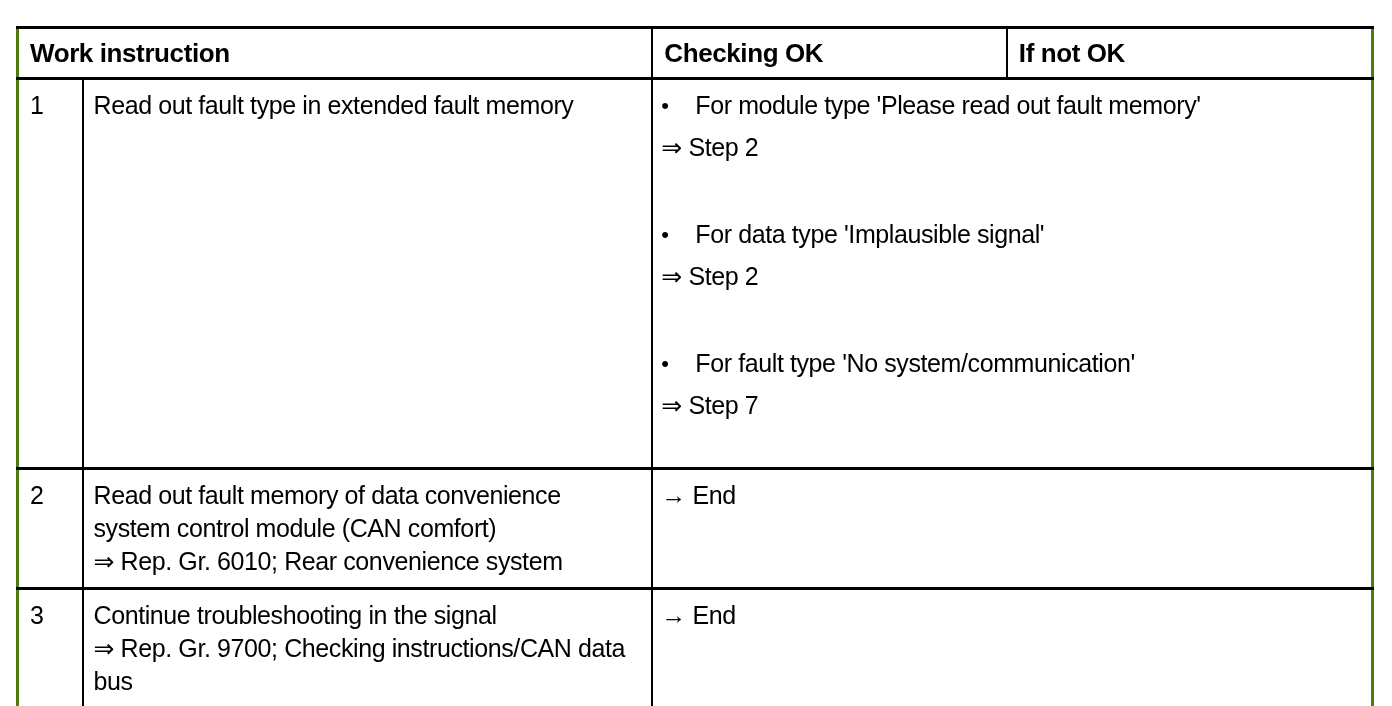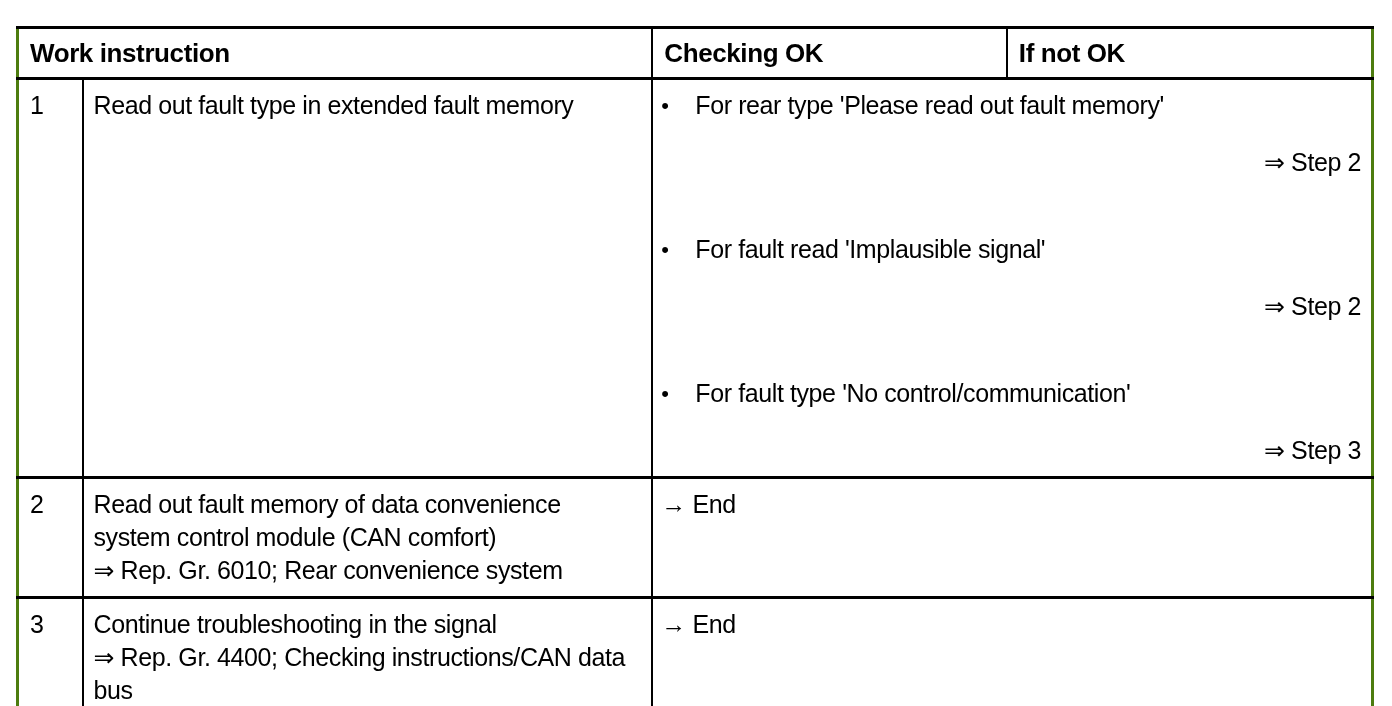--- a/index.html
+++ b/index.html
@@ -62,22 +62,21 @@
   .bullet-line {
     display: flex;
     align-items: flex-start;
   }
   .bullet-glyph {
     flex: 0 0 34px;
     width: 34px;
     font-size: 22px;
   }
   .action-line {
-    margin-top: 24px;
-    text-align: right;
+    margin-top: 9px;
   }
 </style>
 </head>
 <body>
 
 <table class="doc-table">
   <colgroup>
     <col style="width:64px">
     <col style="width:561px">
     <col style="width:349px">
@@ -93,54 +92,54 @@
   <tbody>
     <tr class="row-1">
       <td class="step-cell">1</td>
       <td class="instr-cell">
         <div>Read out fault type in extended fault memory</div>
       </td>
       <td class="display-cell" colspan="2">
         <div class="bullet-group">
           <div class="bullet-line">
             <span class="bullet-glyph">•</span>
-            <span>For rear type 'Please read out fault memory'</span>
+            <span>For module type 'Please read out fault memory'</span>
           </div>
           <div class="action-line">⇒ Step 2</div>
         </div>
         <div class="bullet-group">
           <div class="bullet-line">
             <span class="bullet-glyph">•</span>
-            <span>For fault read 'Implausible signal'</span>
+            <span>For data type 'Implausible signal'</span>
           </div>
           <div class="action-line">⇒ Step 2</div>
         </div>
         <div class="bullet-group">
           <div class="bullet-line">
             <span class="bullet-glyph">•</span>
-            <span>For fault type 'No control/communication'</span>
+            <span>For fault type 'No system/communication'</span>
           </div>
-          <div class="action-line">⇒ Step 3</div>
+          <div class="action-line">⇒ Step 7</div>
         </div>
       </td>
     </tr>
     <tr class="row-2">
       <td class="step-cell">2</td>
       <td class="instr-cell">
         <div>Read out fault memory of data convenience system control module (CAN comfort)</div>
         <div>⇒ Rep. Gr. 6010; Rear convenience system</div>
       </td>
       <td class="display-cell" colspan="2">
         <div>→ End</div>
       </td>
     </tr>
     <tr class="row-3">
       <td class="step-cell">3</td>
       <td class="instr-cell">
         <div>Continue troubleshooting in the signal</div>
-        <div>⇒ Rep. Gr. 4400; Checking instructions/CAN data bus</div>
+        <div>⇒ Rep. Gr. 9700; Checking instructions/CAN data bus</div>
       </td>
       <td class="display-cell" colspan="2">
         <div>→ End</div>
       </td>
     </tr>
   </tbody>
 </table>
 
 </body></html>

